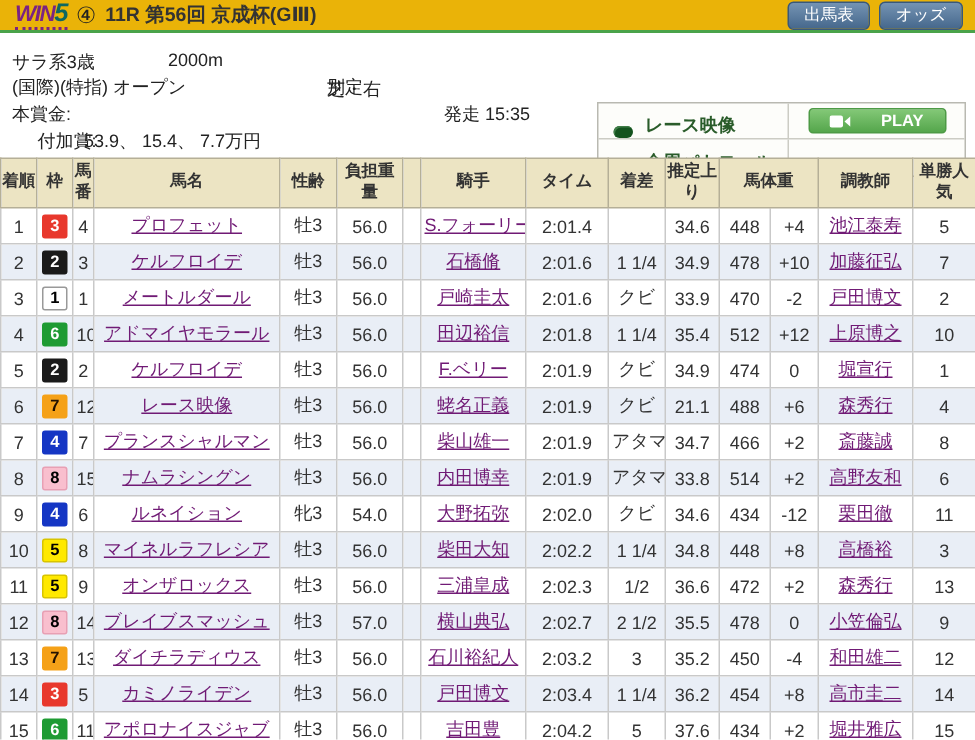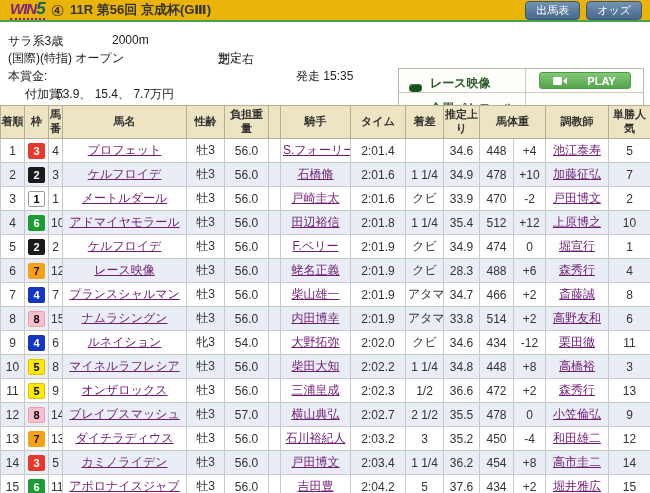--- a/index.html
+++ b/index.html
@@ -249,21 +249,21 @@
         <td>6</td>
         <td><span class="badge" style="background: rgb(245, 161, 24); color: rgb(34, 17, 0); border: 1px solid rgb(245, 161, 24);">7</span></td>
         <td>12</td>
         <td class="al"><a class="lnk" href="#">レース映像</a></td>
         <td>牡3</td>
         <td>56.0</td>
         <td></td>
         <td class="al"><a class="lnk" href="#">蛯名正義</a></td>
         <td class="al">2:01.9</td>
         <td class="al">クビ</td>
-        <td>28.3</td>
+        <td>21.1</td>
         <td>488</td>
         <td>+6</td>
         <td class="al"><a class="lnk" href="#">森秀行</a></td>
         <td>4</td>
       </tr>
       <tr>
         <td>7</td>
         <td><span class="badge" style="background: rgb(21, 54, 196); color: rgb(255, 255, 255); border: 1px solid rgb(21, 54, 196);">4</span></td>
         <td>7</td>
         <td class="al"><a class="lnk" href="#">プランスシャルマン</a></td>

